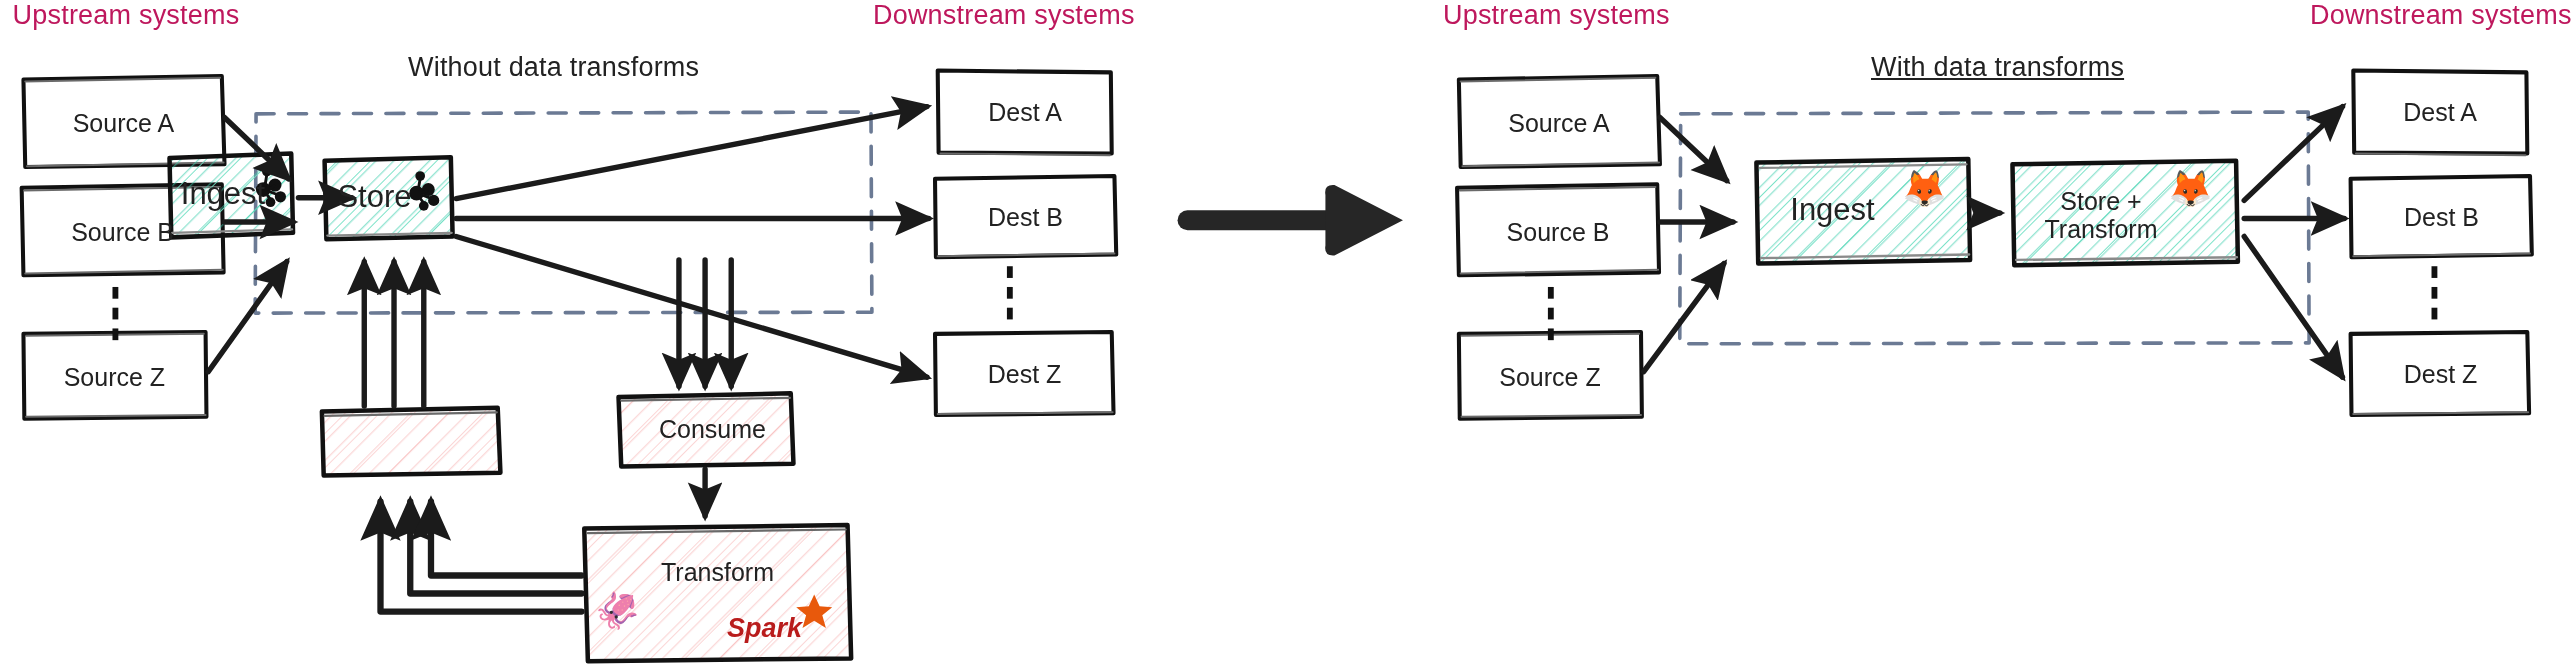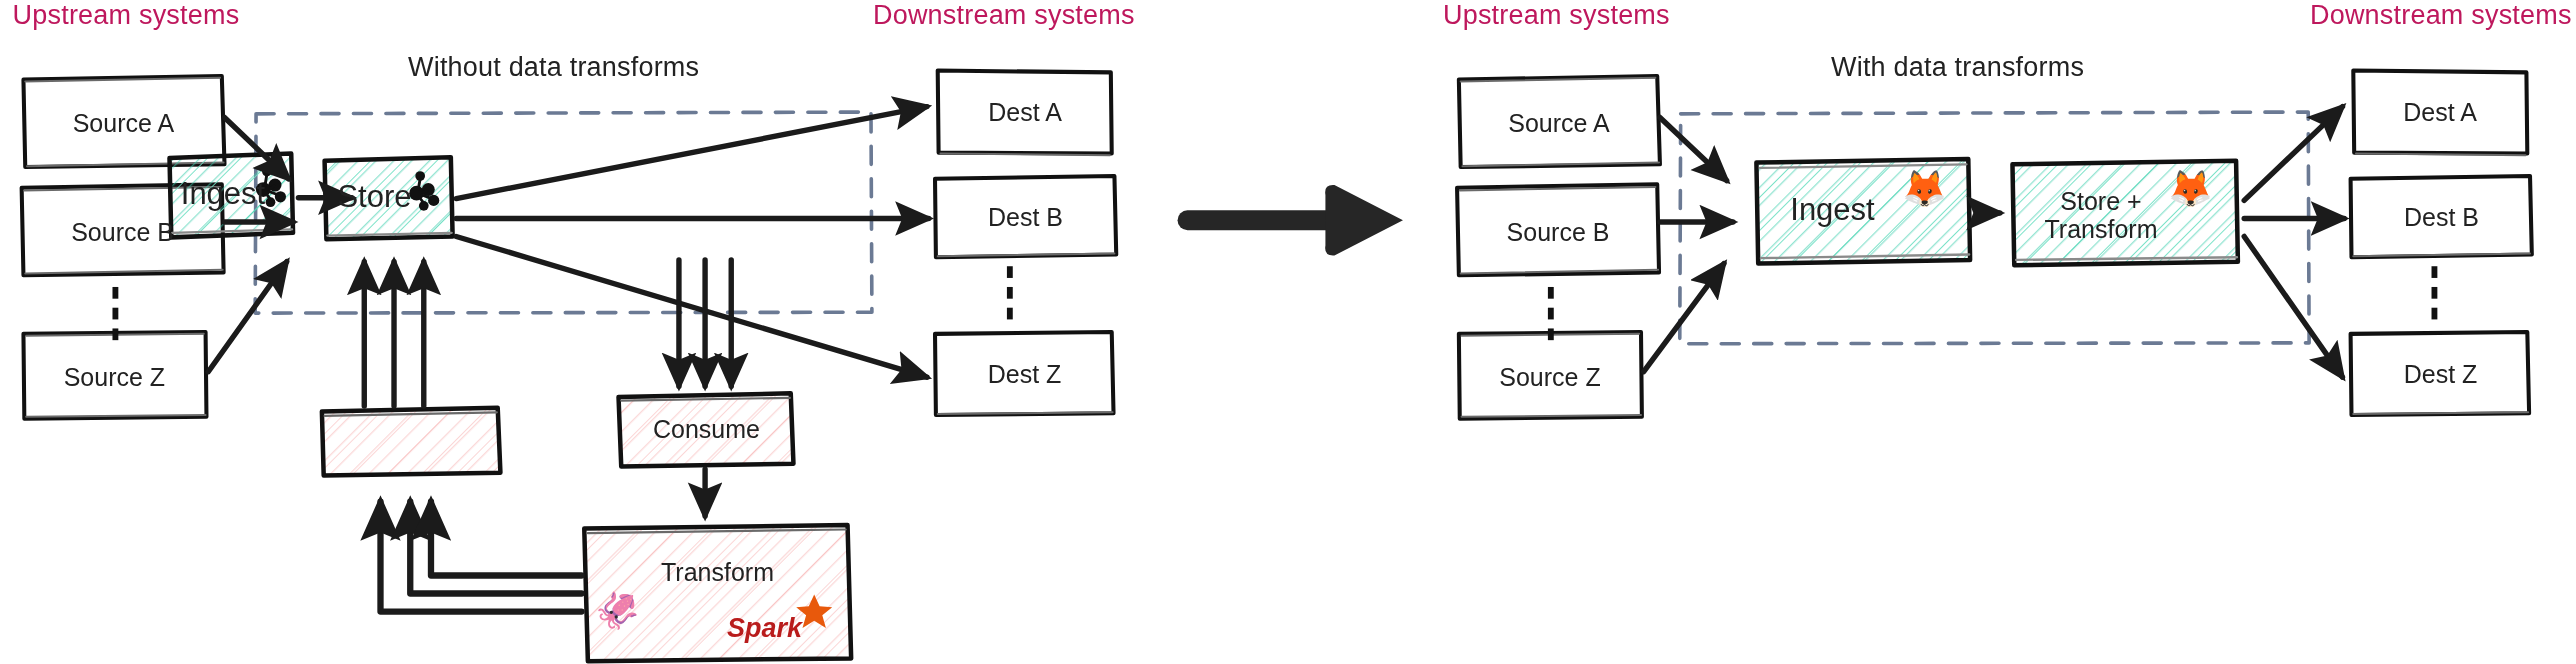--- a/index.html
+++ b/index.html
@@ -289,39 +289,39 @@
 
   <div class="lbl section-title" style="left:873px;top:0px;">Downstream systems</div>
 
   <div class="boxtext" style="left:23.4px;top:79px;width:200px;height:87px;">Source A</div>
   <div class="boxtext" style="left:21.6px;top:188px;width:202px;height:87px;">Source B</div>
   <div class="boxtext" style="left:23.4px;top:334px;width:182px;height:85px;">Source Z</div>
 
   <div class="boxtext big" style="left:170px;top:153px;width:106px;height:83px;">Ingest</div>
   <div class="boxtext big" style="left:325px;top:157px;width:99px;height:81px;">Store</div>
 
-  <div class="boxtext" style="left:619px;top:393px;width:175px;height:72px;">Consume</div>
+  <div class="boxtext" style="left:619px;top:393px;width:175px;height:72px;padding-left:6px;">Consume</div>
   <div class="boxtext" style="left:584px;top:545px;width:267px;height:54px;">Transform</div>
 
   <div class="emoji" style="left:595px;top:593px;">🦑</div>
 
   <div style="position:absolute;left:735px;top:591px;width:108px;height:54px;">
     <svg viewBox="0 0 120 60" width="108" height="54">
       <path d="M88,4 L94,17 L108,18 L97,27 L101,41 L88,33 L75,41 L79,27 L68,18 L82,17 Z" fill="#e8590c" stroke="none"></path>
     </svg>
   </div>
   <div style="position:absolute;left:727px;top:613px;font-size:27px;font-style:italic;font-weight:bold;color:#b91c1c;font-family:'Liberation Sans',sans-serif;">Spark</div>
 
   <div class="boxtext" style="left:938px;top:70px;width:174px;height:83px;">Dest A</div>
   <div class="boxtext" style="left:935px;top:176px;width:181px;height:81px;">Dest B</div>
   <div class="boxtext" style="left:935px;top:332px;width:179px;height:83px;">Dest Z</div>
 
   <div class="lbl section-title" style="left:1443px;top:0px;">Upstream systems</div>
 
-  <div class="lbl panel-title" style="left:1831px;top:52px;">With data transforms</div>
+  <div class="lbl panel-title" style="left:1871px;top:52px;text-decoration:underline;">With data transforms</div>
 
   <div class="lbl section-title" style="left:2310px;top:0px;">Downstream systems</div>
 
   <div class="boxtext" style="left:1459px;top:79px;width:200px;height:87px;">Source A</div>
   <div class="boxtext" style="left:1457px;top:188px;width:202px;height:87px;">Source B</div>
   <div class="boxtext" style="left:1459px;top:334px;width:182px;height:85px;">Source Z</div>
 
   <div class="boxtext big" style="left:1765px;top:159px;width:135px;height:103px;">Ingest</div>
 
   <div class="boxtext" style="left:2029px;top:164px;width:144px;height:101px;flex-direction:column;">

